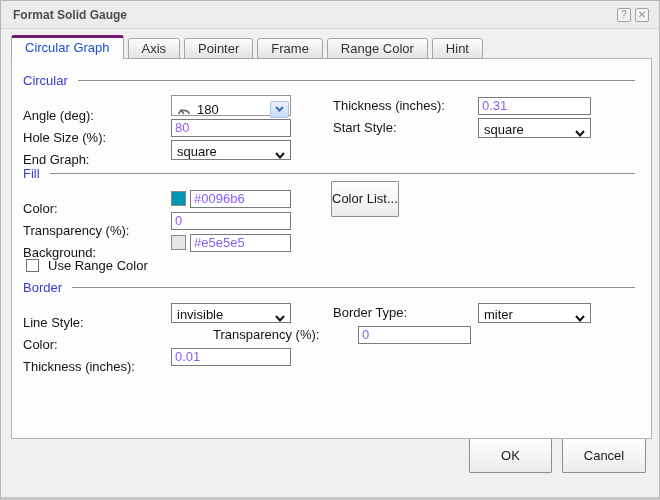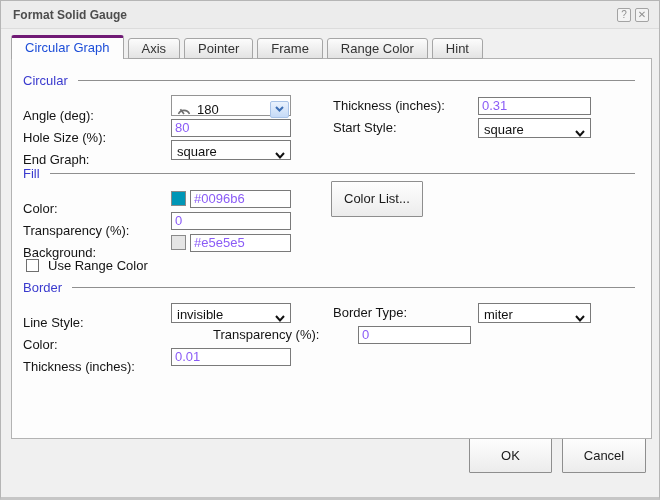--- a/index.html
+++ b/index.html
@@ -73,21 +73,21 @@
   .combo-text { flex:1; font-size:13px; color:#111; margin-left:5px; }
   .combo-arrow {
     width:19px; height:17px; border:1px solid #a9c3e7; border-radius:2px;
     background:linear-gradient(#eaf2fd,#c6dbf7);
     display:flex; align-items:center; justify-content:center;
   }
   
   .swatch { width:15px; height:15px; border:1px solid #8a8a8a; flex:0 0 auto; margin-right:4px; }
   
   .pushbtn {
-    height:36px; padding:0 12px; font-size:13px; color:#1a1a1a;
+    height:36px; padding:0 0; font-size:13px; color:#1a1a1a;
     background:linear-gradient(#fefefe,#ececec);
     border:1px solid #8e8e8e; border-radius:1px; cursor:default;
     font-family:"Liberation Sans", sans-serif;
   }
   .colorlist-btn { margin-left:40px; }
   
   .cbrow { display:flex; align-items:center; height:18px; margin:3px 0 2px 3px; }
   .cbox { width:13px; height:13px; border:1px solid #6f6f6f; background:#fff; }
   .cbl { margin-left:9px; }
   

